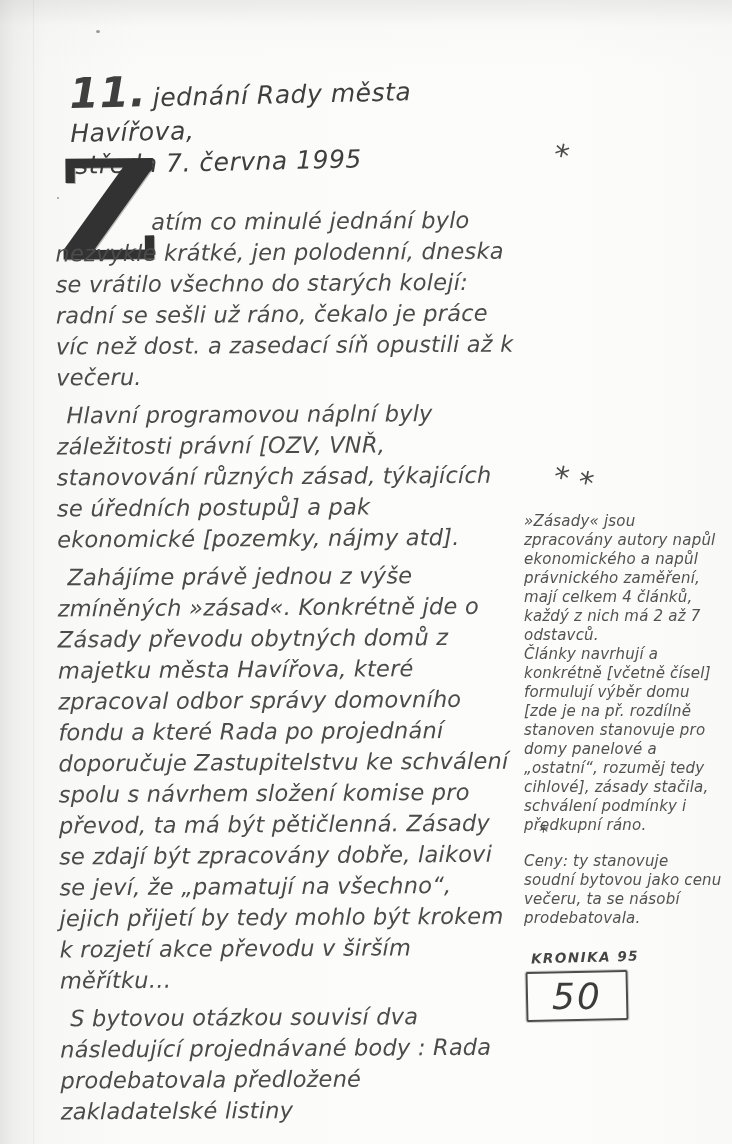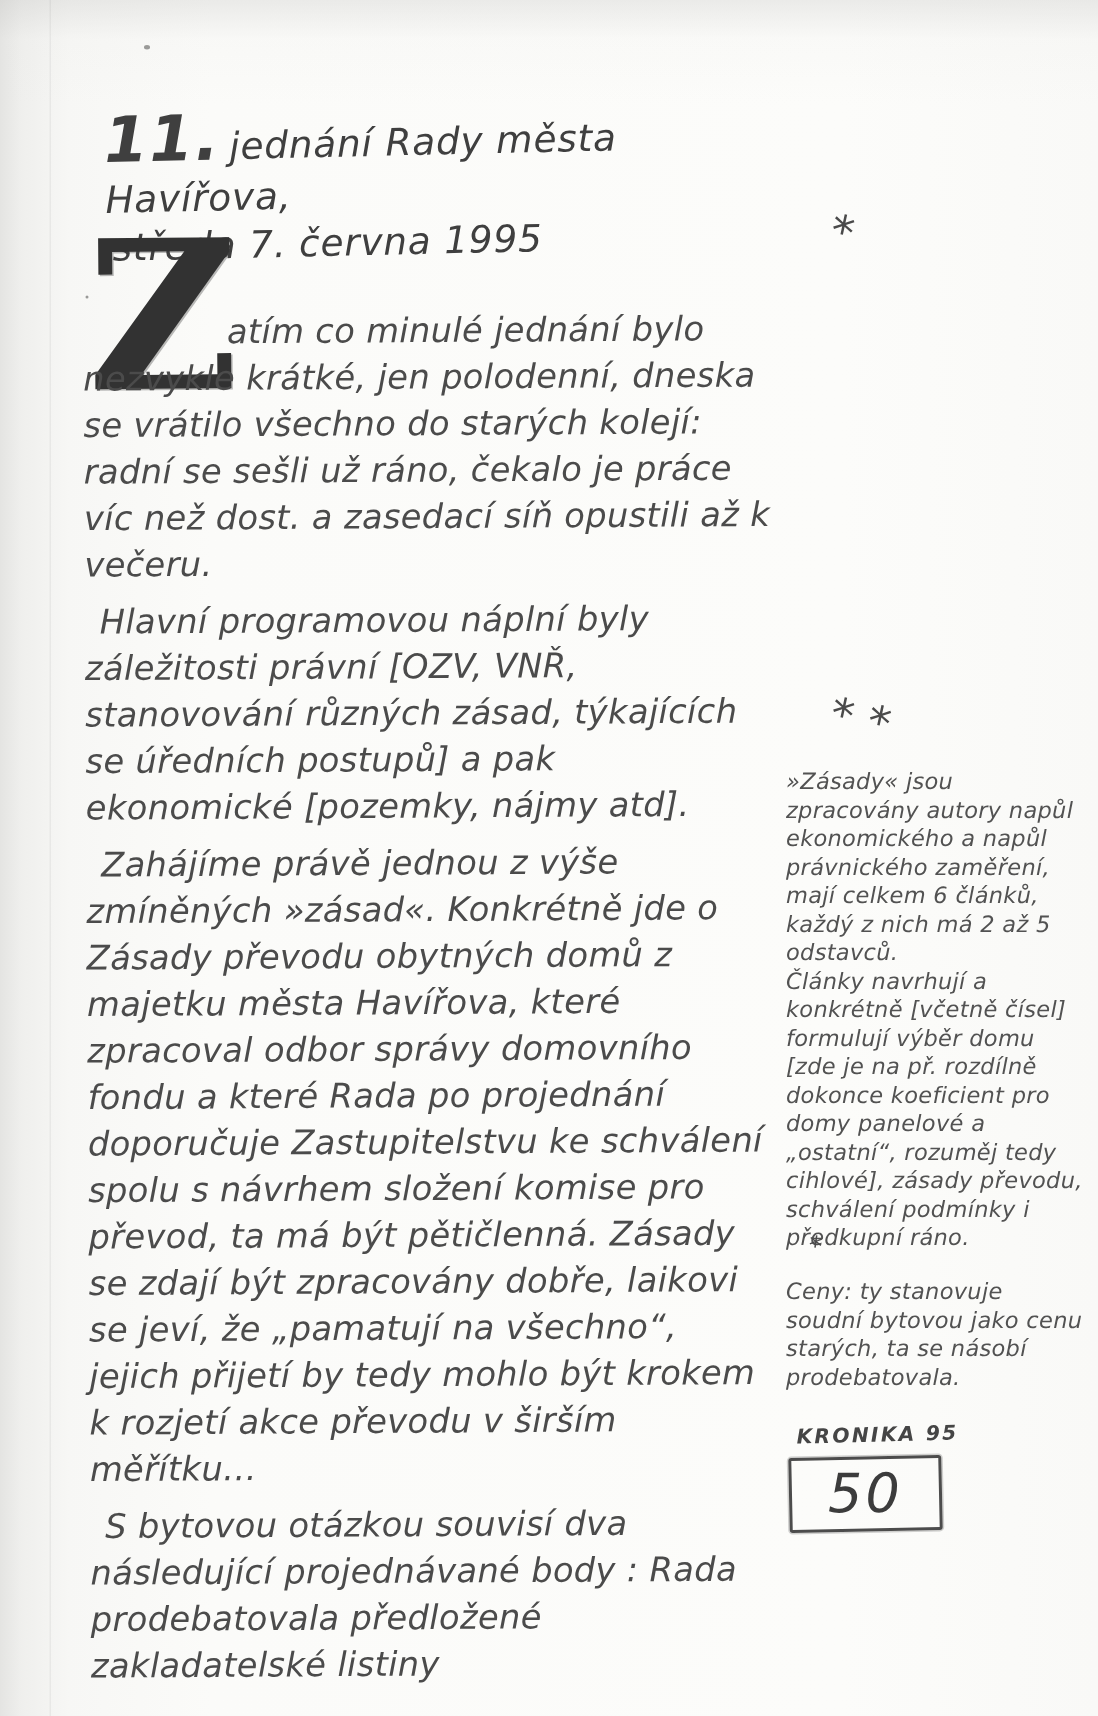--- a/index.html
+++ b/index.html
@@ -113,27 +113,27 @@
     <p class="indent">Zahájíme právě jednou z výše zmíněných »zásad«. Konkrétně jde o Zásady převodu obytných domů z majetku města Havířova, které zpracoval odbor správy domovního fondu a které Rada po projednání doporučuje Zastupitelstvu ke schválení spolu s návrhem složení komise pro převod, ta má být pětičlenná. Zásady se zdají být zpracovány dobře, laikovi se jeví, že „pamatují na všechno“, jejich přijetí by tedy mohlo být krokem k rozjetí akce převodu v širším měřítku…</p>
     <p class="indent">S bytovou otázkou souvisí dva následující projednávané body : Rada prodebatovala předložené zakladatelské listiny</p>
   </div>
 
   <div class="note" style="top:162px;">
     <span class="note-symbol">*</span>
   </div>
 
   <div class="note" style="top:484px;">
     <span class="note-symbol">**</span>
-    <span class="note-text"><span>»Zásady« jsou zpracovány autory napůl ekonomického a napůl právnického zaměření, mají celkem 6 článků, každý z nich má 2 až 5 odstavců.
-Články navrhují a konkrétně [včetně čísel] formulují </span><span class="u">výběr domu</span><span> [zde je na př. rozdílně dokonce koeficient pro domy panelové a „ostatní“, rozuměj tedy cihlové], </span><span class="u">zásady převodu</span><span>, </span><span class="u">schválení podmínky</span><span> i </span><span class="u">předkupní ráno</span><span>.</span></span>
+    <span class="note-text"><span>»Zásady« jsou zpracovány autory napůl ekonomického a napůl právnického zaměření, mají celkem 4 článků, každý z nich má 2 až 7 odstavců.
+Články navrhují a konkrétně [včetně čísel] formulují </span><span class="u">výběr domu</span><span> [zde je na př. rozdílně stanoven stanovuje pro domy panelové a „ostatní“, rozuměj tedy cihlové], </span><span class="u">zásady stačila</span><span>, </span><span class="u">schválení podmínky</span><span> i </span><span class="u">předkupní ráno</span><span>.</span></span>
   </div>
 
   <div class="note" style="top:838px;">
     <span class="note-symbol small">*</span>
-    <span class="note-text"><span>Ceny: ty stanovuje soudní bytovou jako cenu </span><span class="u">starých</span><span>, ta se násobí prodebatovala.</span></span>
+    <span class="note-text"><span>Ceny: ty stanovuje soudní bytovou jako cenu </span><span class="u">večeru</span><span>, ta se násobí prodebatovala.</span></span>
   </div>
 
   <div class="kronika-label">KRONIKA 95</div>
   <div class="page-number-box">
     <span class="page-number">50</span>
   </div>
 
 </div>
 
 </body></html>

